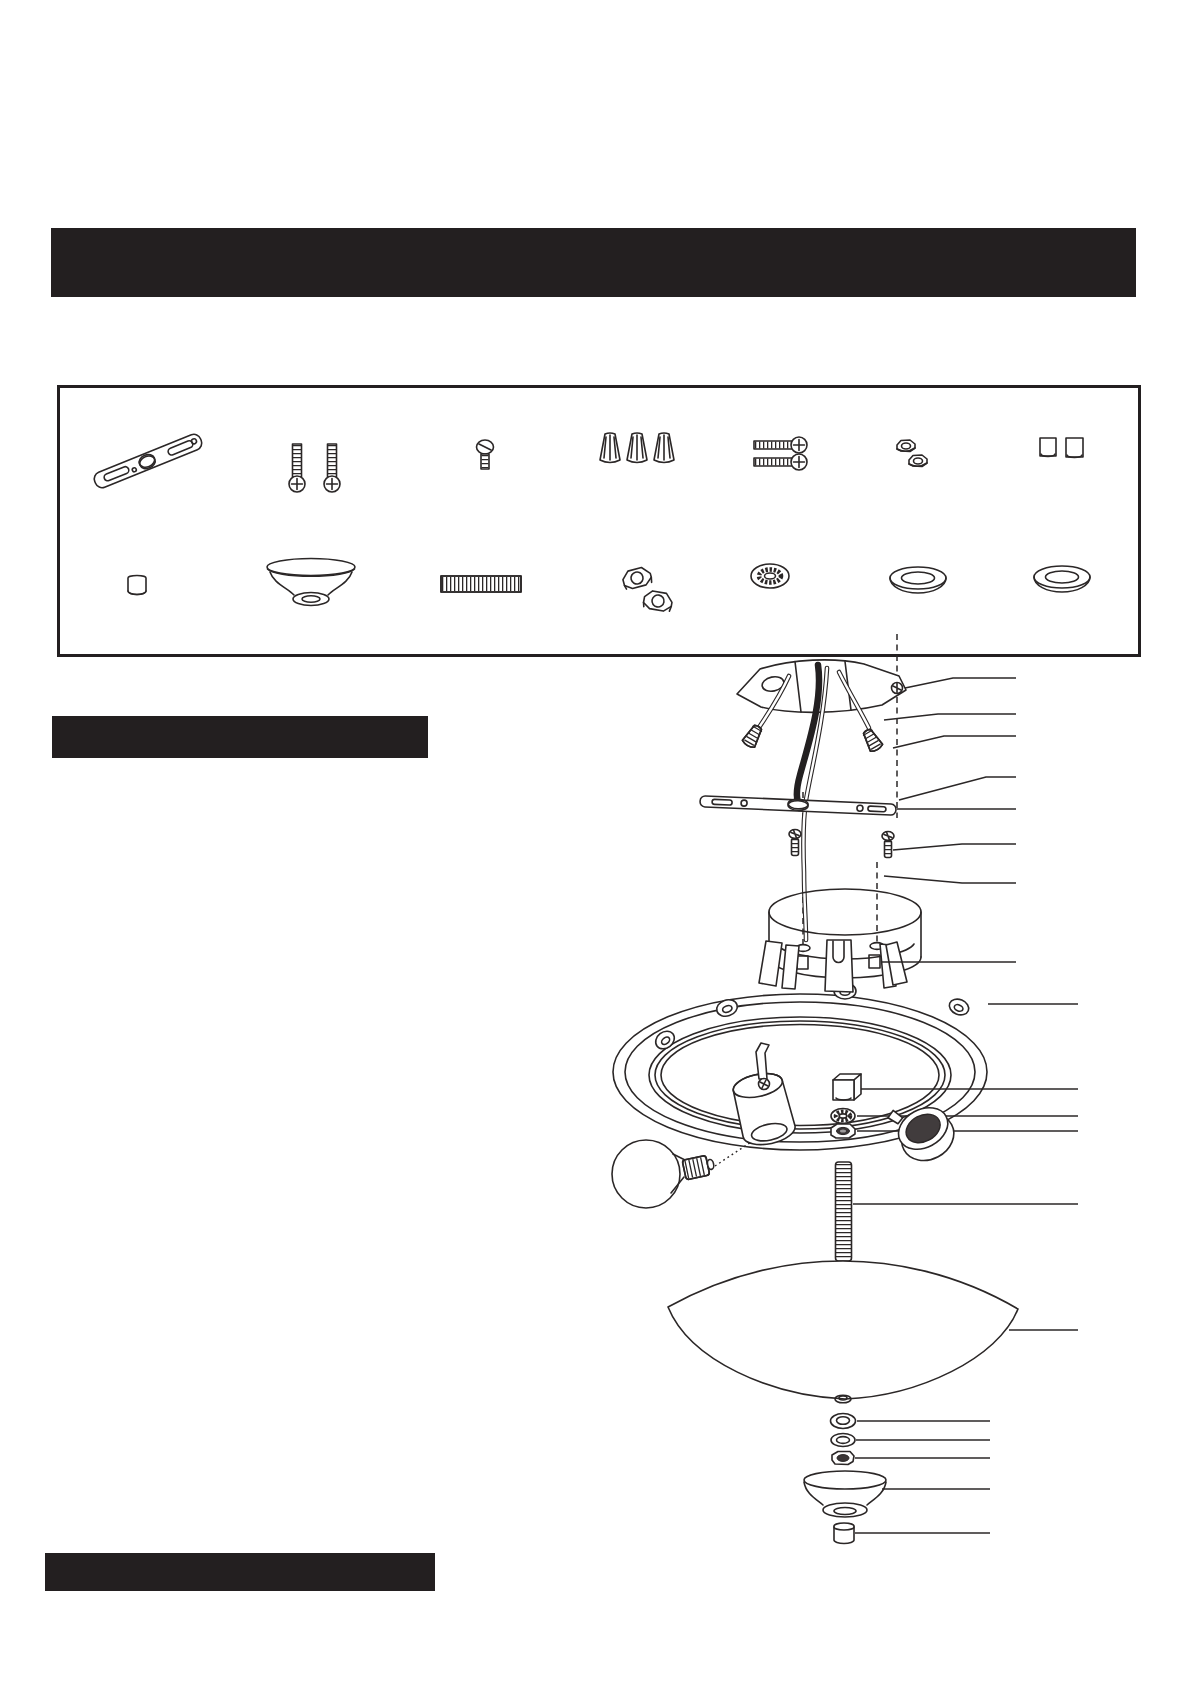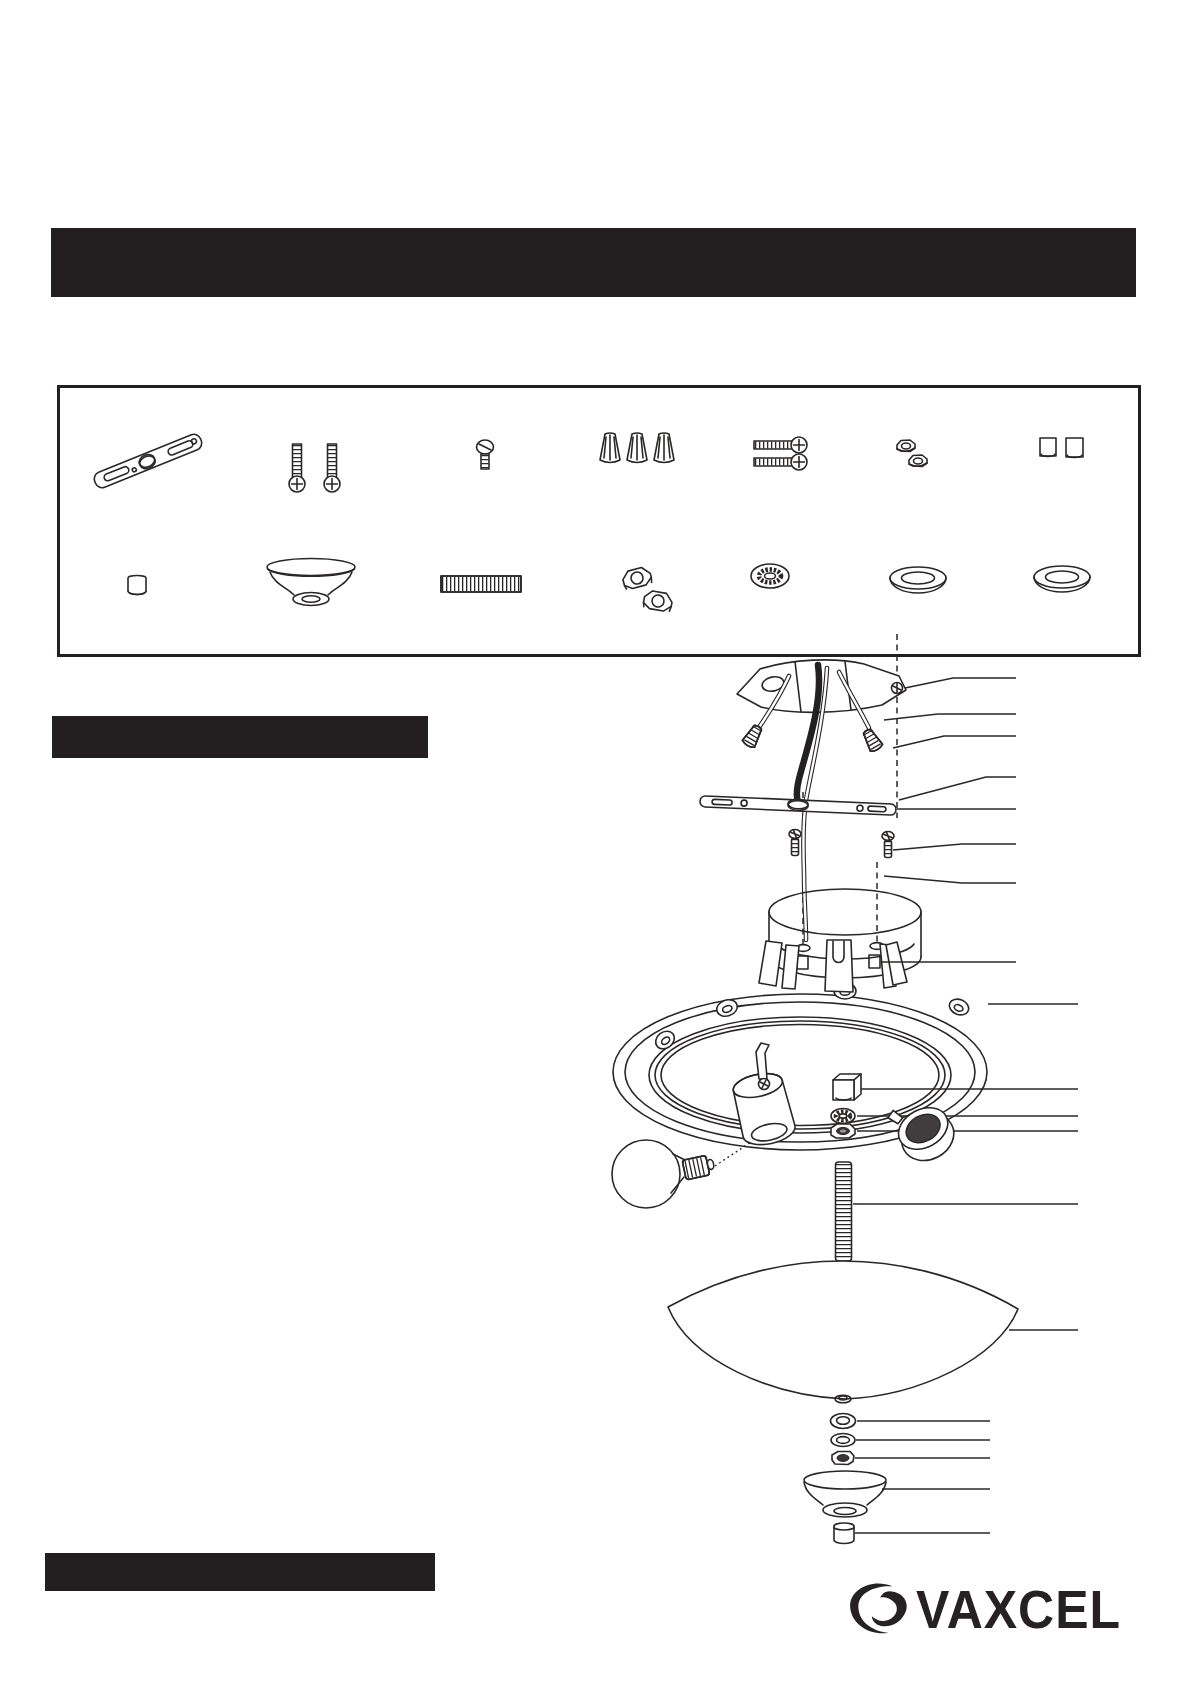--- a/index.html
+++ b/index.html
@@ -354,21 +354,14 @@
       <ellipse class="ln" cx="845" cy="1511" rx="11" ry="3.5"></ellipse>
     </g>
     <g>
       <path class="lw" d="M834,1526 L834,1540 A10,3.5 0 0 0 854,1540 L854,1526 A10,3 0 0 0 834,1526 Z"></path>
       <path class="ln" d="M834,1527 A10,3 0 0 0 854,1527"></path>
     </g>
   </svg>
 
   <div class="abs bar" style="left:45px;top:1553px;width:390px;height:38px;"></div>
 
-  <div class="abs logo" style="left:846px;top:1574px;width:300px;height:72px;">
-    <svg width="62" height="58" viewBox="0 0 60 56" style="flex:0 0 auto;">
-      <path fill="#262223" d="M45,5 C24,-3 3,9 4,25 C5,42 24,53 41,50 C28,49 13,41 12,26 C11,12 27,4 45,5 Z"></path>
-      <path fill="#262223" d="M44,10 C55,11 61,20 58,29 C54,41 40,47 30,42 C27,40 25,37 25,34 C29,38 37,41 44,36 C50,32 51,24 46,20 C43,17 38,15 33,16 C35,12 39,9 44,10 Z"></path>
-    </svg>
-    <span class="logo-text" style="margin-left:8px;">VAXCEL</span>
-  </div>
 
 </div>
 
 </body></html>

